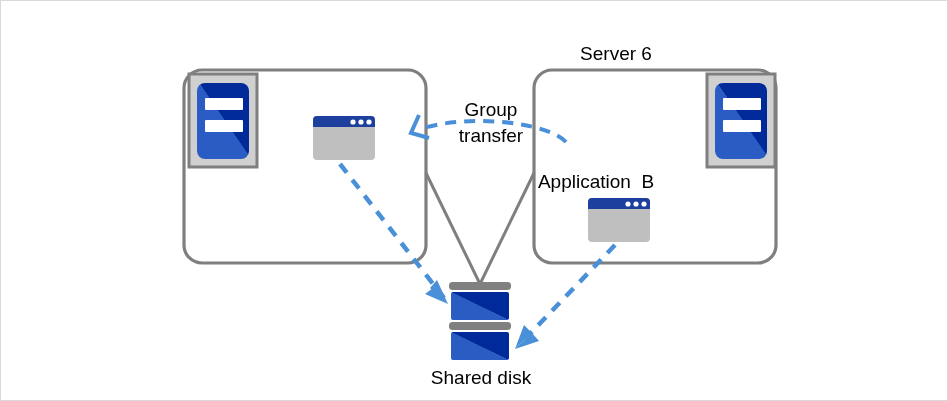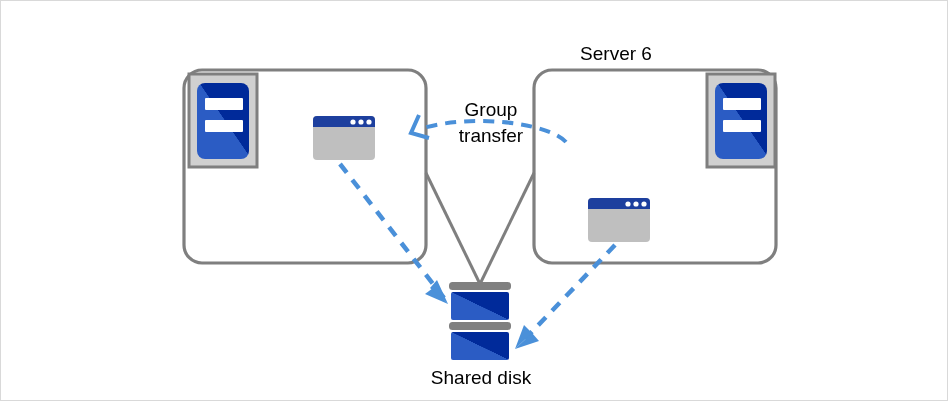--- a/index.html
+++ b/index.html
@@ -132,19 +132,20 @@
       <path d="M 514 348 L 538 340 L 531 332 Z" fill="#4a90d9"></path>
       <path d="M 514 348 L 523 324 L 531 332 Z" fill="#4a90d9"></path>
     </g>
 
   </svg>
 
 
   <div class="diagram-label" id="label-server2">Server 6</div>
 
 
+  <div class="diagram-label" id="label-app-b">Application  B</div>
 
   <div class="diagram-label" id="label-group-transfer">Group
 transfer</div>
 
   <div class="diagram-label" id="label-shared-disk">Shared disk</div>
 
 </div>
 
 </body></html>

